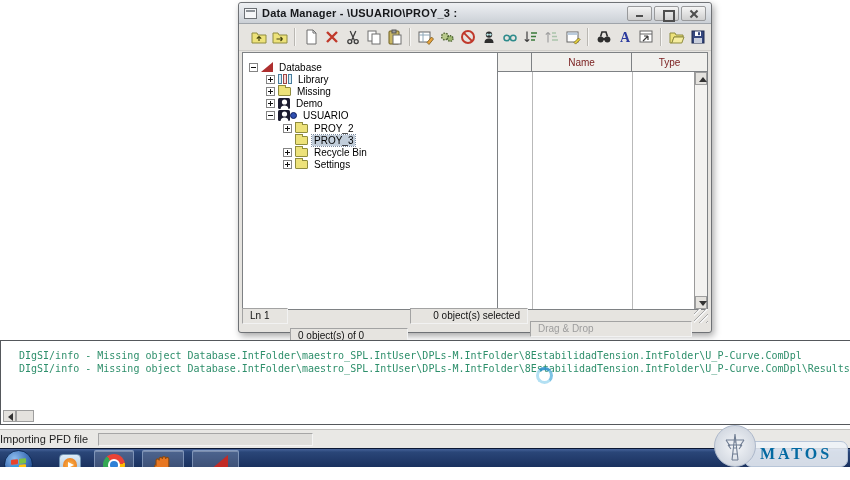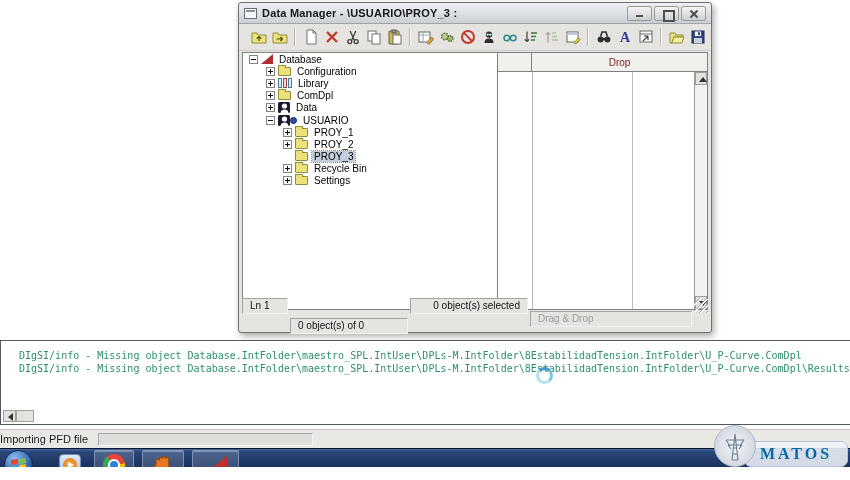--- a/index.html
+++ b/index.html
@@ -29,21 +29,21 @@
 
   
   .toolbar { height:27px; display:flex; align-items:center; padding:0 9px;
              background:#E6E4E0; border-bottom:1px solid #CFCDC9; }
   .tb-icon { width:21px; height:21px; display:flex; align-items:center; justify-content:center; flex:none; }
   .tb-icon svg { width:16px; height:16px; }
   .tb-sep { width:2px; height:18px; border-left:1px solid #B9B7B2; border-right:1px solid #F6F5F3; margin:0 4px; flex:none; }
 
   
   .dm-body { position:absolute; left:3px; right:3px; top:49px; bottom:22px; display:flex; }
-  .tree-panel { width:256px; background:#fff; border:1px solid #7E8184; padding-top:0; overflow:hidden; }
+  .tree-panel { width:256px; background:#fff; border:1px solid #7E8184; padding-top:8px; overflow:hidden; }
   .trow { display:flex; align-items:center; height:12.2px; font-size:10px; color:#000; white-space:nowrap; }
   .indent { flex:none; }
   .l0 { width:6px; } .l1 { width:23px; } .l2 { width:40px; }
   .expand { width:9px; height:9px; border:1px solid #848484; background:#fff; position:relative; flex:none; margin-right:3px; }
   .expand::before { content:""; position:absolute; left:1px; right:1px; top:3px; height:1px; background:#111; }
   .expand.plus::after { content:""; position:absolute; top:1px; bottom:1px; left:3px; width:1px; background:#111; }
   .expand.hiddenbox { visibility:hidden; }
   .ticon { margin-right:4px; flex:none; display:inline-flex; align-items:center; }
   .tri-red { width:0; height:0; border-bottom:10px solid #AE2F2F; border-left:12px solid transparent; }
   .mini-folder { width:13px; height:9px; background:#EDE27A; border:1px solid #8F8C3E; border-radius:1px; position:relative; }
@@ -64,21 +64,21 @@
   .col-line { position:absolute; top:0; bottom:0; width:1px; background:#B9B9B9; }
   .cl-0 { left:34px; } .cl-1 { left:134px; }
   .vscroll { position:absolute; right:0; top:19px; bottom:0; width:13px; background:#F3F2F0;
              border-left:1px solid #9A9A9A; display:flex; flex-direction:column; justify-content:space-between; }
   .sbtn { height:13px; background:#E4E2DE; border:1px solid #9E9E9E; position:relative; }
   .sbtn::before { content:""; position:absolute; left:2.5px; }
   .sb-up::before { top:4px; border-left:4px solid transparent; border-right:4px solid transparent; border-bottom:5px solid #333; }
   .sb-down::before { top:4px; border-left:4px solid transparent; border-right:4px solid transparent; border-top:5px solid #333; }
 
   
-  .dm-status { position:absolute; left:3px; right:3px; bottom:18px; height:18px; display:flex;
+  .dm-status { position:absolute; left:3px; right:3px; bottom:8px; height:18px; display:flex;
                align-items:center; gap:2px; font-size:10px; color:#111; padding-top:2px; }
   .st-panel { height:16px; line-height:14px; padding:0 7px; border:1px solid;
               border-color:#A3A3A3 #F2F2F2 #F2F2F2 #A3A3A3; background:#E6E4E0; white-space:nowrap; }
   .st-0 { width:46px; } .st-1 { width:118px;margin-top:40px; } .st-2 { width:118px;text-align:right; }
   .st-3 { flex:1; color:#9D9D9D;margin-top:26px; }
   .grip { width:14px; height:14px; flex:none;
           background:repeating-linear-gradient(135deg, transparent 0 3px, #A8A8A8 3px 4px, #F5F5F5 4px 5px); }
 
   
   .console { position:absolute; left:0; top:340px; width:851px; height:85px; background:#fff;
@@ -303,84 +303,68 @@
 
         <div class="trow">
           <span class="indent l0"></span>
           <span class="expand minus"></span>
           <span class="ticon">
               <span class="tri-red"></span>
             </span>
           <span class="tlabel">Database</span>
         </div>
 
-        <div class="trow">
-          <span class="indent l1"></span>
-          <span class="expand plus"></span>
-          <span class="ticon">
-              <span class="mini-folder"></span>
-            </span>
-          <span class="tlabel">Configuration</span>
-        </div>
 
         <div class="trow">
           <span class="indent l1"></span>
           <span class="expand plus"></span>
           <span class="ticon lib-books">
               <i></i>
               <i></i>
               <i></i>
             </span>
           <span class="tlabel">Library</span>
         </div>
 
         <div class="trow">
           <span class="indent l1"></span>
           <span class="expand plus"></span>
           <span class="ticon">
               <span class="mini-folder"></span>
             </span>
-          <span class="tlabel">ComDpl</span>
+          <span class="tlabel">Missing</span>
         </div>
 
         <div class="trow">
           <span class="indent l1"></span>
           <span class="expand plus"></span>
           <span class="ticon">
             <svg width="12" height="11" viewBox="0 0 12 11">
                 <rect width="12" height="11" rx="1.5" fill="#1C1C30"></rect>
                 <circle cx="6.5" cy="4" r="2.6" fill="#fff"></circle>
                 <path d="M2.5 11c.4-2.4 2-3.4 4-3.4s3.6 1 4 3.4z" fill="#fff"></path>
               </svg>
           </span>
-          <span class="tlabel">Data</span>
+          <span class="tlabel">Demo</span>
         </div>
 
         <div class="trow">
           <span class="indent l1"></span>
           <span class="expand minus"></span>
           <span class="ticon">
             <svg width="19" height="11" viewBox="0 0 19 11">
                 <rect width="12" height="11" rx="1.5" fill="#1C1C30"></rect>
                 <circle cx="6.5" cy="4" r="2.6" fill="#fff"></circle>
                 <path d="M2.5 11c.4-2.4 2-3.4 4-3.4s3.6 1 4 3.4z" fill="#fff"></path>
                 <circle cx="15.5" cy="5.5" r="3" fill="#2F4FB0" stroke="#10205E"></circle>
               </svg>
           </span>
           <span class="tlabel">USUARIO</span>
         </div>
 
-        <div class="trow">
-          <span class="indent l2"></span>
-          <span class="expand plus"></span>
-          <span class="ticon">
-              <span class="mini-folder"></span>
-            </span>
-          <span class="tlabel">PROY_1</span>
-        </div>
 
         <div class="trow">
           <span class="indent l2"></span>
           <span class="expand plus"></span>
           <span class="ticon">
               <span class="mini-folder"></span>
             </span>
           <span class="tlabel">PROY_2</span>
         </div>
 
@@ -409,21 +393,22 @@
               <span class="mini-folder"></span>
             </span>
           <span class="tlabel">Settings</span>
         </div>
 
       </div>
 
       <div class="grid-panel">
         <div class="grid-header">
           <div class="gh-cell gh-0"></div>
-          <div class="gh-cell gh-2">Drop</div>
+          <div class="gh-cell gh-1">Name</div>
+          <div class="gh-cell gh-2">Type</div>
         </div>
         <div class="grid-body">
           <div class="col-line cl-0"></div>
           <div class="col-line cl-1"></div>
         </div>
         <div class="vscroll">
           <div class="sbtn sb-up"></div>
           <div class="sbtn sb-down"></div>
         </div>
       </div>

